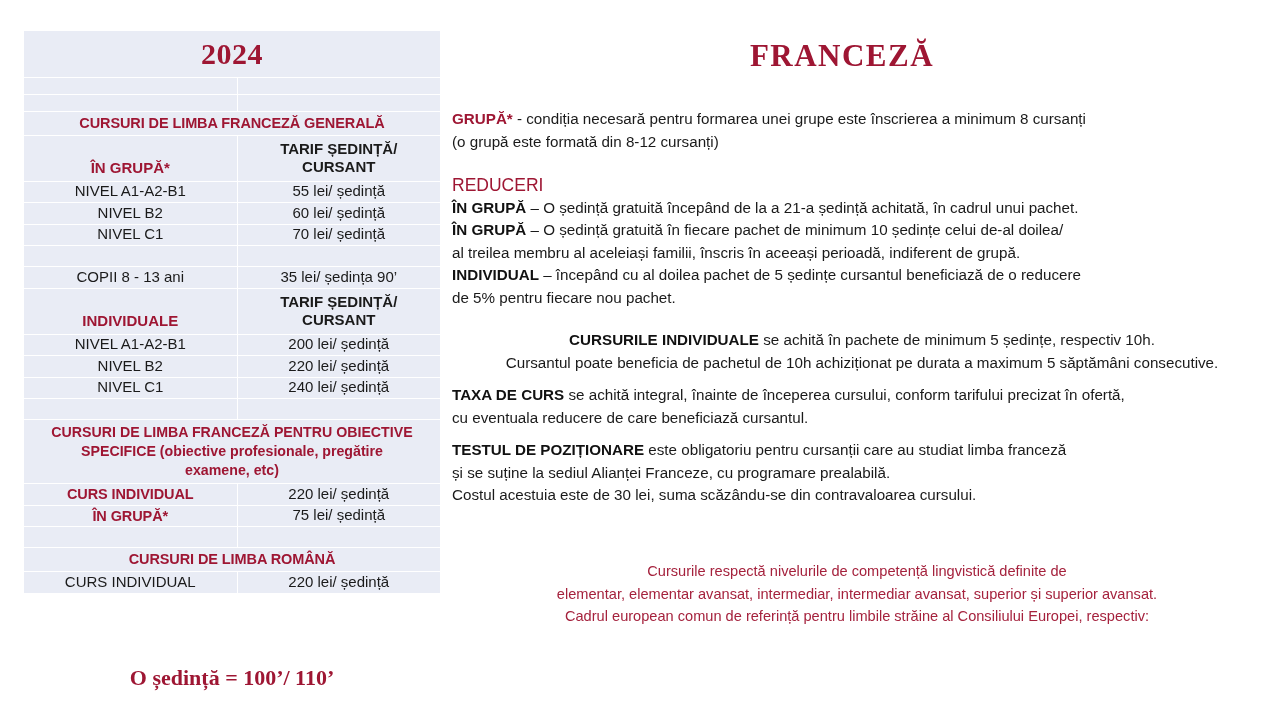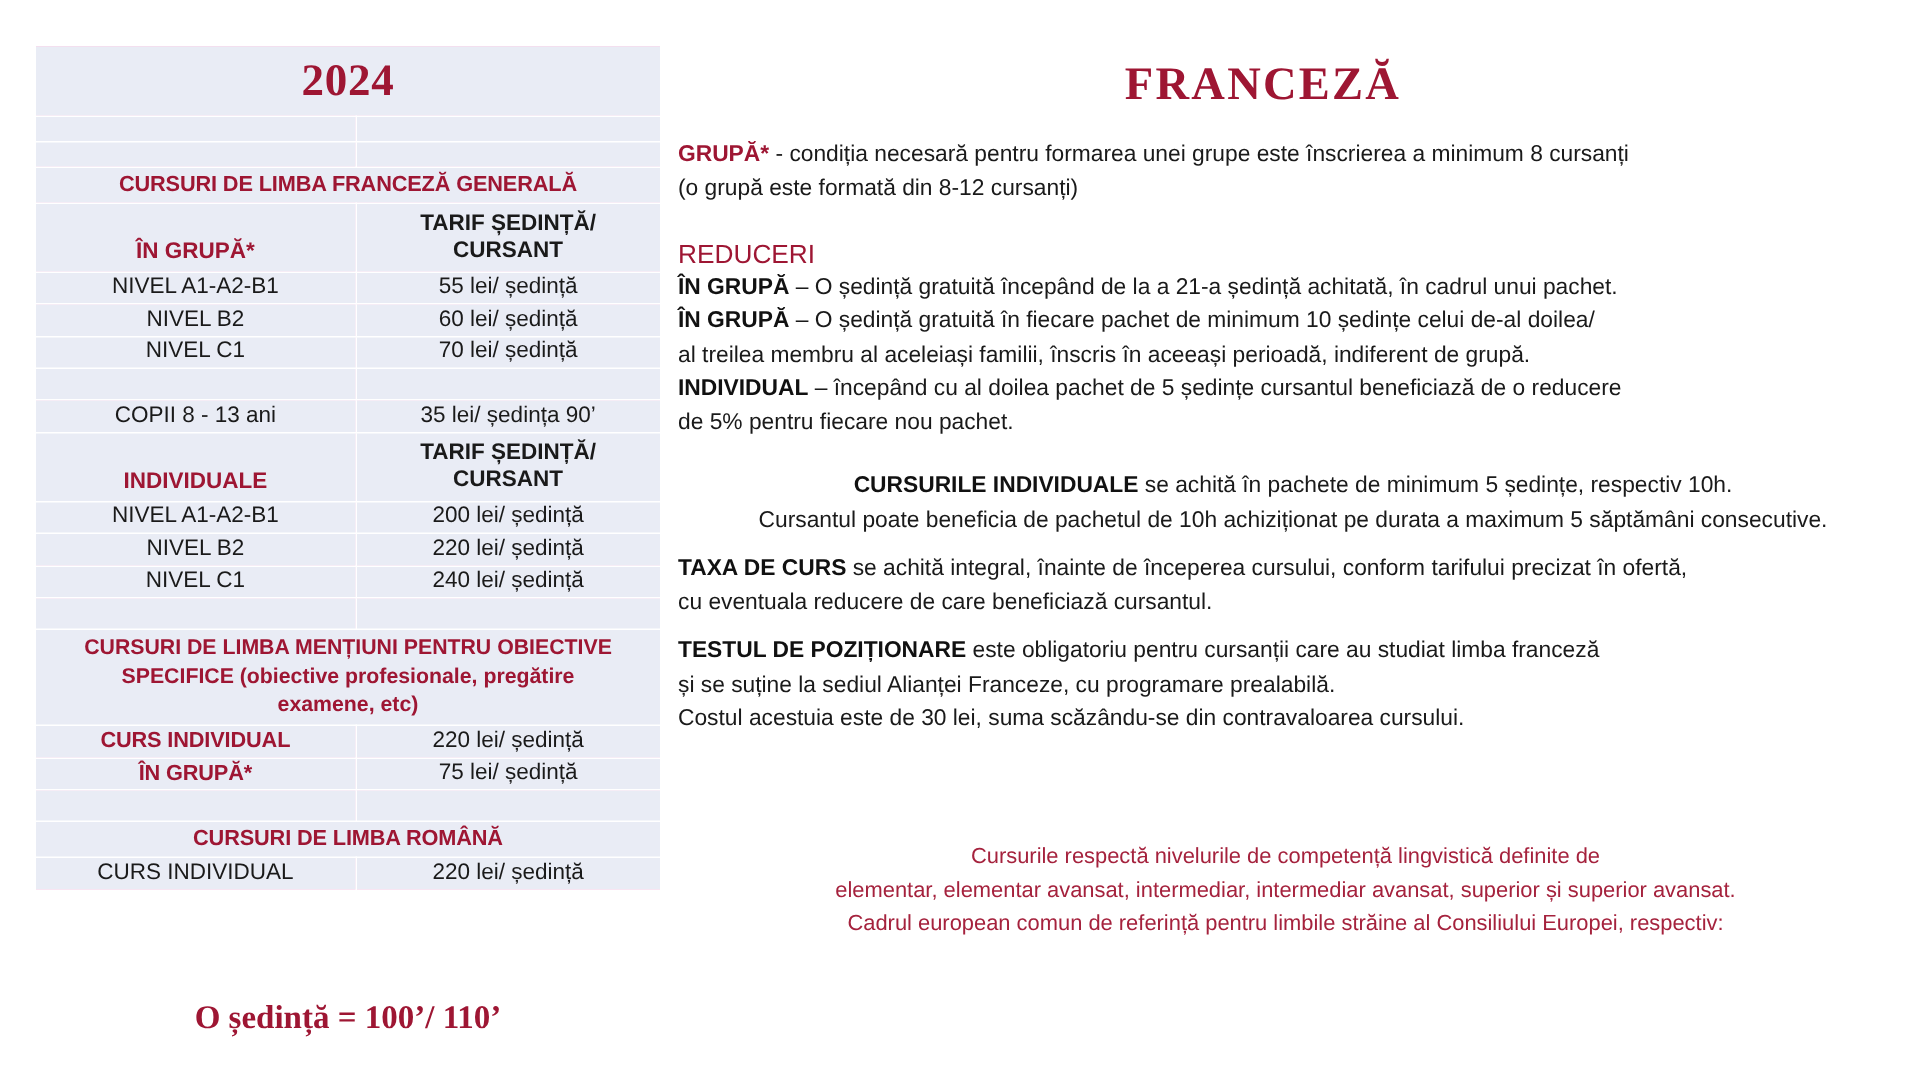--- a/index.html
+++ b/index.html
@@ -140,20 +140,21 @@
     font-weight: bold;
     font-size: 31px;
     letter-spacing: 1.5px;
     color: #9e1633;
   }
 
   .block {
     position: absolute;
     left: 0;
     width: 820px;
+    margin-top: 16px;
   }
   .line {
     font-size: 15.2px;
     line-height: 1.48;
     color: #1a1a1a;
     white-space: nowrap;
   }
   .kw {
     color: #9e1633;
     font-weight: bold;
@@ -281,21 +282,21 @@
         <td class="cell-right"><span class="price">240 lei/ ședință</span></td>
       </tr>
 
       <tr class="r-blank2">
         <td class="cell-left"></td>
         <td class="cell-right"></td>
       </tr>
 
       <tr class="r-objsec">
         <td class="span2" colspan="2">
-          <span class="sect-title-multi">CURSURI DE LIMBA MENȚIUNI PENTRU OBIECTIVE</span>
+          <span class="sect-title-multi">CURSURI DE LIMBA FRANCEZĂ PENTRU OBIECTIVE</span>
           <span class="sect-title-multi">SPECIFICE (obiective profesionale, pregătire</span>
           <span class="sect-title-multi">examene, etc)</span>
         </td>
       </tr>
 
       <tr class="r-data">
         <td class="cell-left"><span class="sect-title">CURS INDIVIDUAL</span></td>
         <td class="cell-right"><span class="price">220 lei/ ședință</span></td>
       </tr>
 

